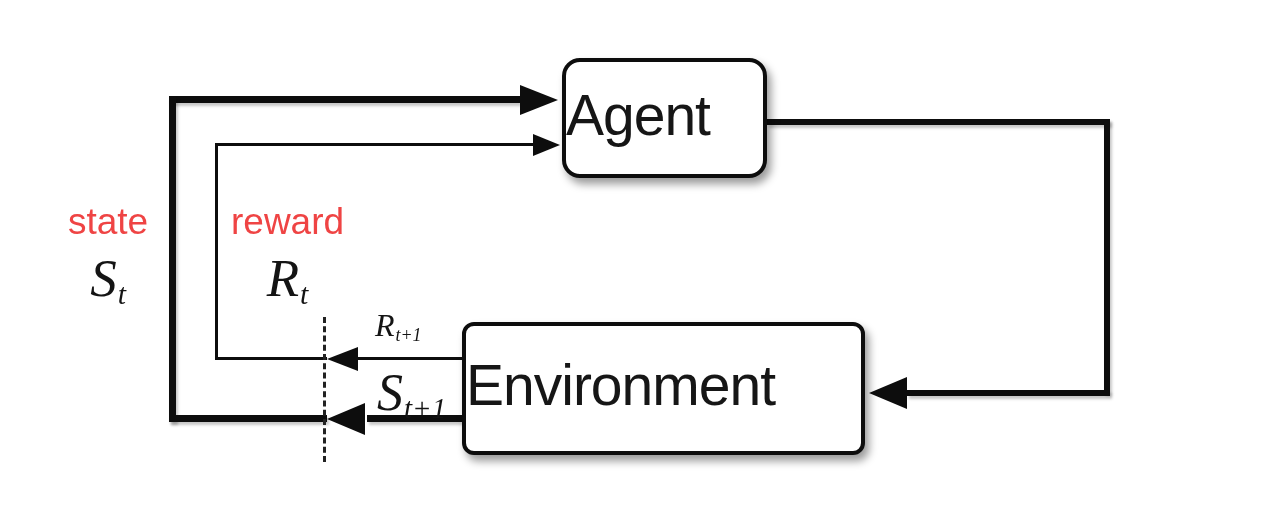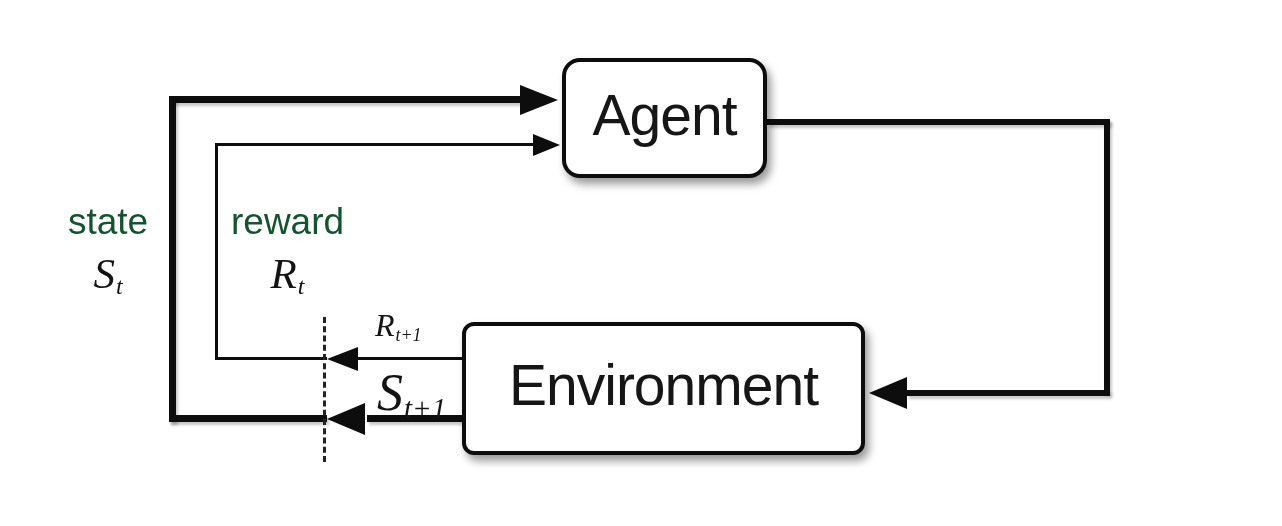--- a/index.html
+++ b/index.html
@@ -3,41 +3,41 @@
 <meta charset="utf-8">
 <style>
   html,body{margin:0;padding:0;background:#fff;}
   .stage{
     position:relative;width:1282px;height:526px;background:#ffffff;overflow:hidden;
     font-family:"Liberation Sans",sans-serif;color:#141414;
   }
   
   .node{
     position:absolute;background:#fff;border:4px solid #0d0d0d;
-    display:flex;align-items:center;justify-content:center;
+    display:flex;align-items:center;justify-content:flex-start;
     box-shadow:4px 6px 9px rgba(0,0,0,0.40);
   }
   .node-agent{left:562px;top:58px;width:197px;height:112px;border-radius:18px;}
   .node-env{left:462px;top:322px;width:395px;height:125px;border-radius:12px;}
   .node-label{font-size:57px;letter-spacing:-1px;color:#161616;line-height:1;padding-bottom:6px;}
   
   .seg{position:absolute;background:#0d0d0d;}
   .seg.shadow{box-shadow:2px 3px 3px rgba(0,0,0,0.22);}
   
   .ah{position:absolute;width:0;height:0;}
   .ah-right-big{border-top:15px solid transparent;border-bottom:15px solid transparent;border-left:38px solid #0d0d0d;}
   .ah-right-small{border-top:11px solid transparent;border-bottom:11px solid transparent;border-left:27px solid #0d0d0d;}
   .ah-left-big{border-top:16px solid transparent;border-bottom:16px solid transparent;border-right:38px solid #0d0d0d;}
   .ah-left-small{border-top:12px solid transparent;border-bottom:12px solid transparent;border-right:31px solid #0d0d0d;}
   
   .divider{position:absolute;left:323px;top:317px;height:145px;width:0;border-left:3px dashed #222;}
   
   .lbl{position:absolute;line-height:1.1;}
-  .word{font-size:37px;color:#14532d;}
-  .math{font-family:"Liberation Serif",serif;font-style:italic;font-size:43px;color:#141414;line-height:1;}
+  .word{font-size:37px;color:#ef4444;}
+  .math{font-family:"Liberation Serif",serif;font-style:italic;font-size:53px;color:#141414;line-height:1;}
   .math sub{font-size:0.56em;font-style:italic;line-height:0;position:relative;top:0.28em;vertical-align:baseline;margin-left:1px;}
   .lbl-state{left:50px;top:202px;width:116px;text-align:center;}
   .lbl-state .math{display:inline-block;margin-top:9px;}
   .lbl-reward{left:231px;top:202px;text-align:center;}
   .lbl-reward .math{display:inline-block;margin-top:9px;}
   .lbl-action{left:1118px;top:218px;text-align:left;}
   .lbl-action .math{display:inline-block;margin-top:10px;}
   .lbl-next-reward{left:375px;top:309px;font-size:32px;}
   .lbl-next-state{left:377px;top:367px;font-size:52px;}
 </style>

